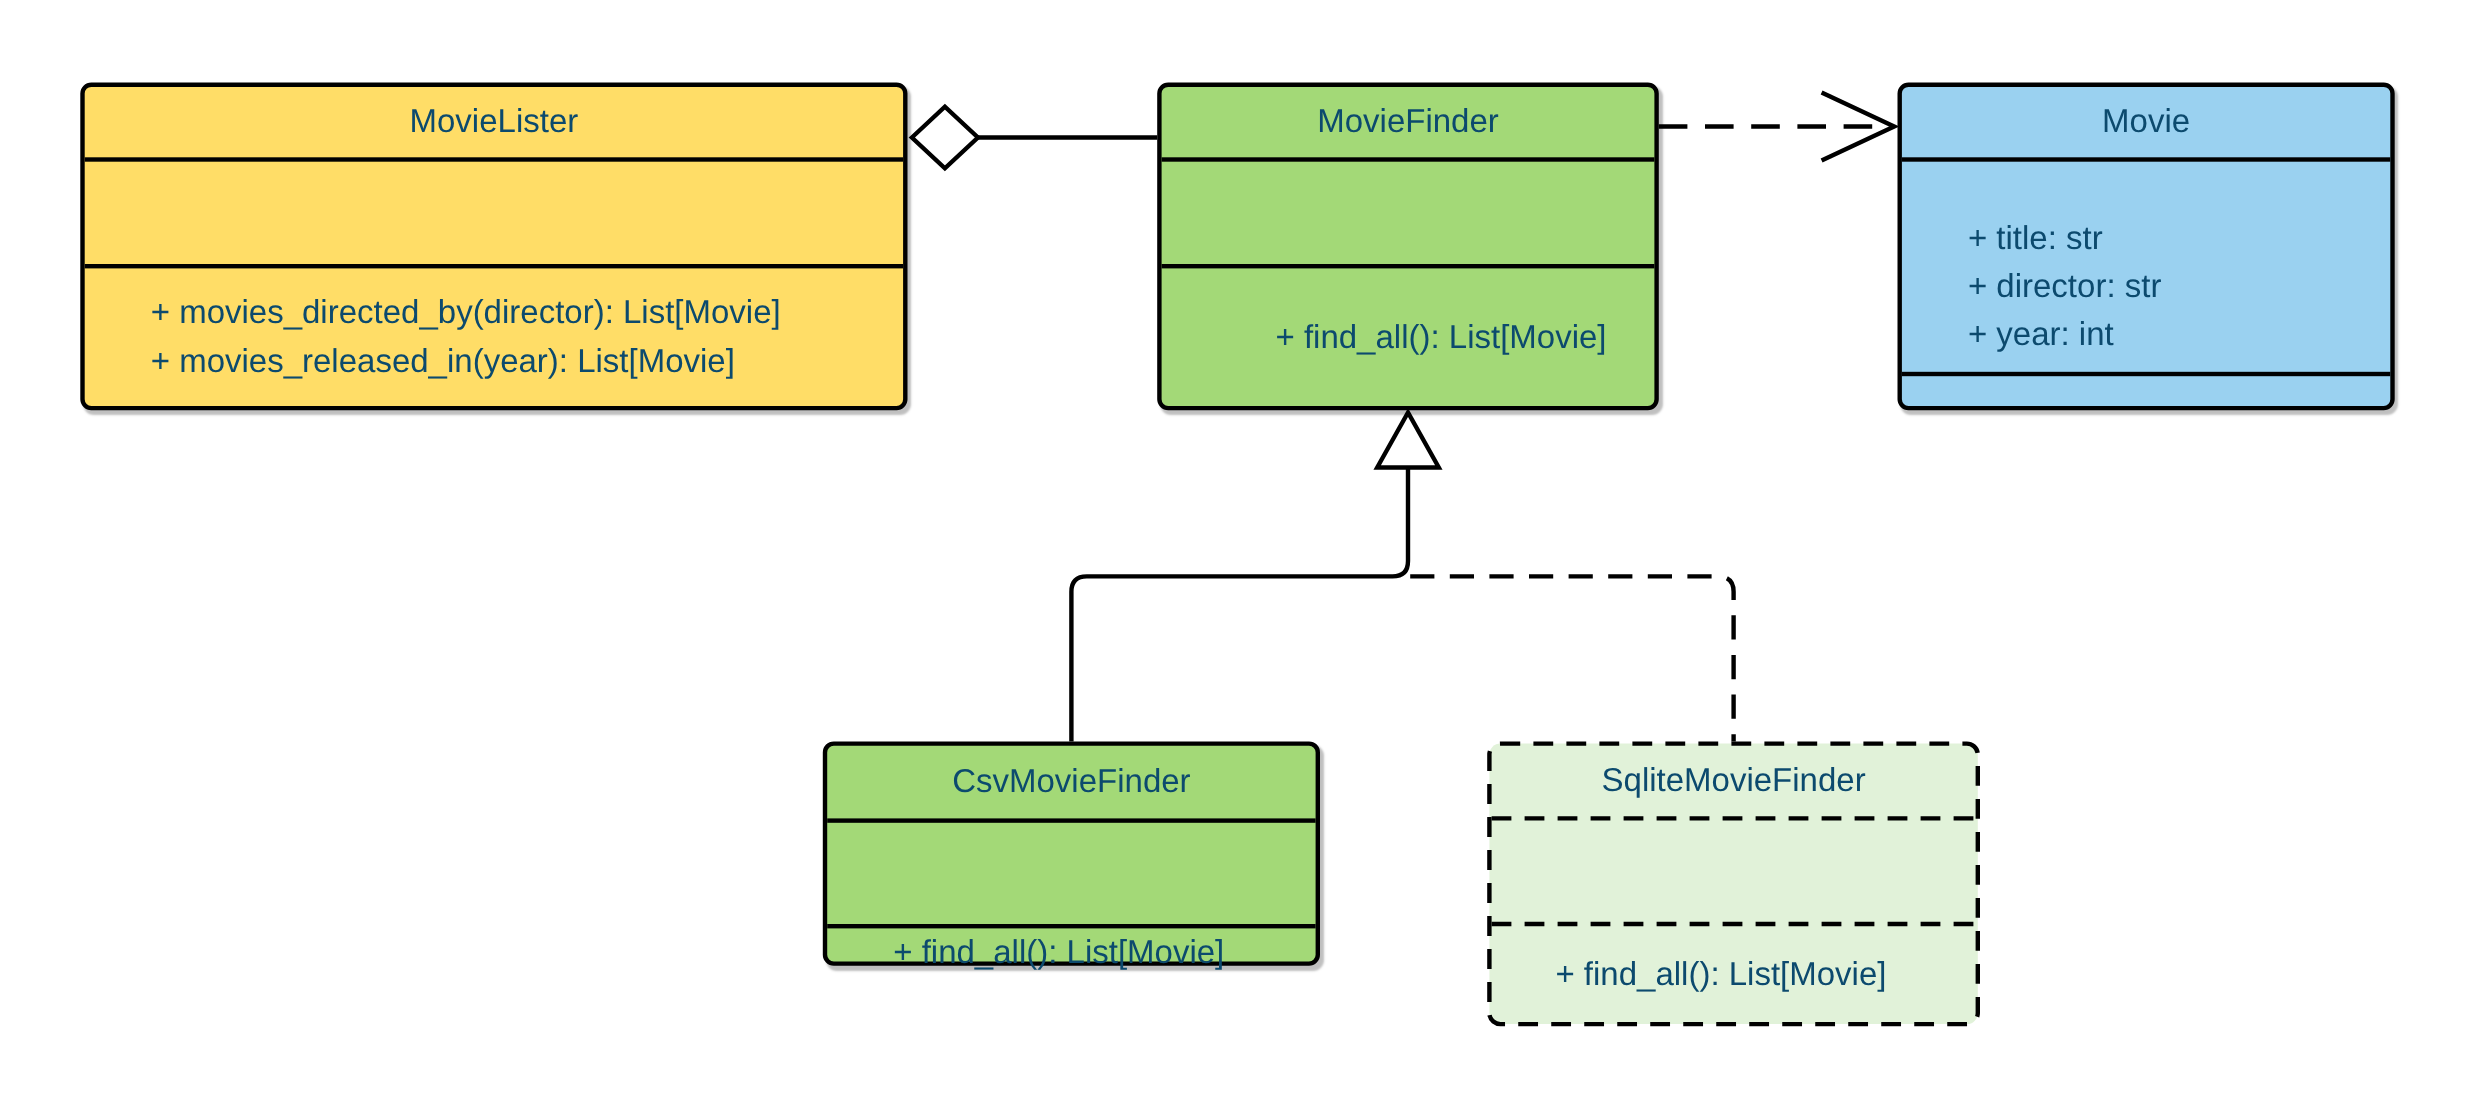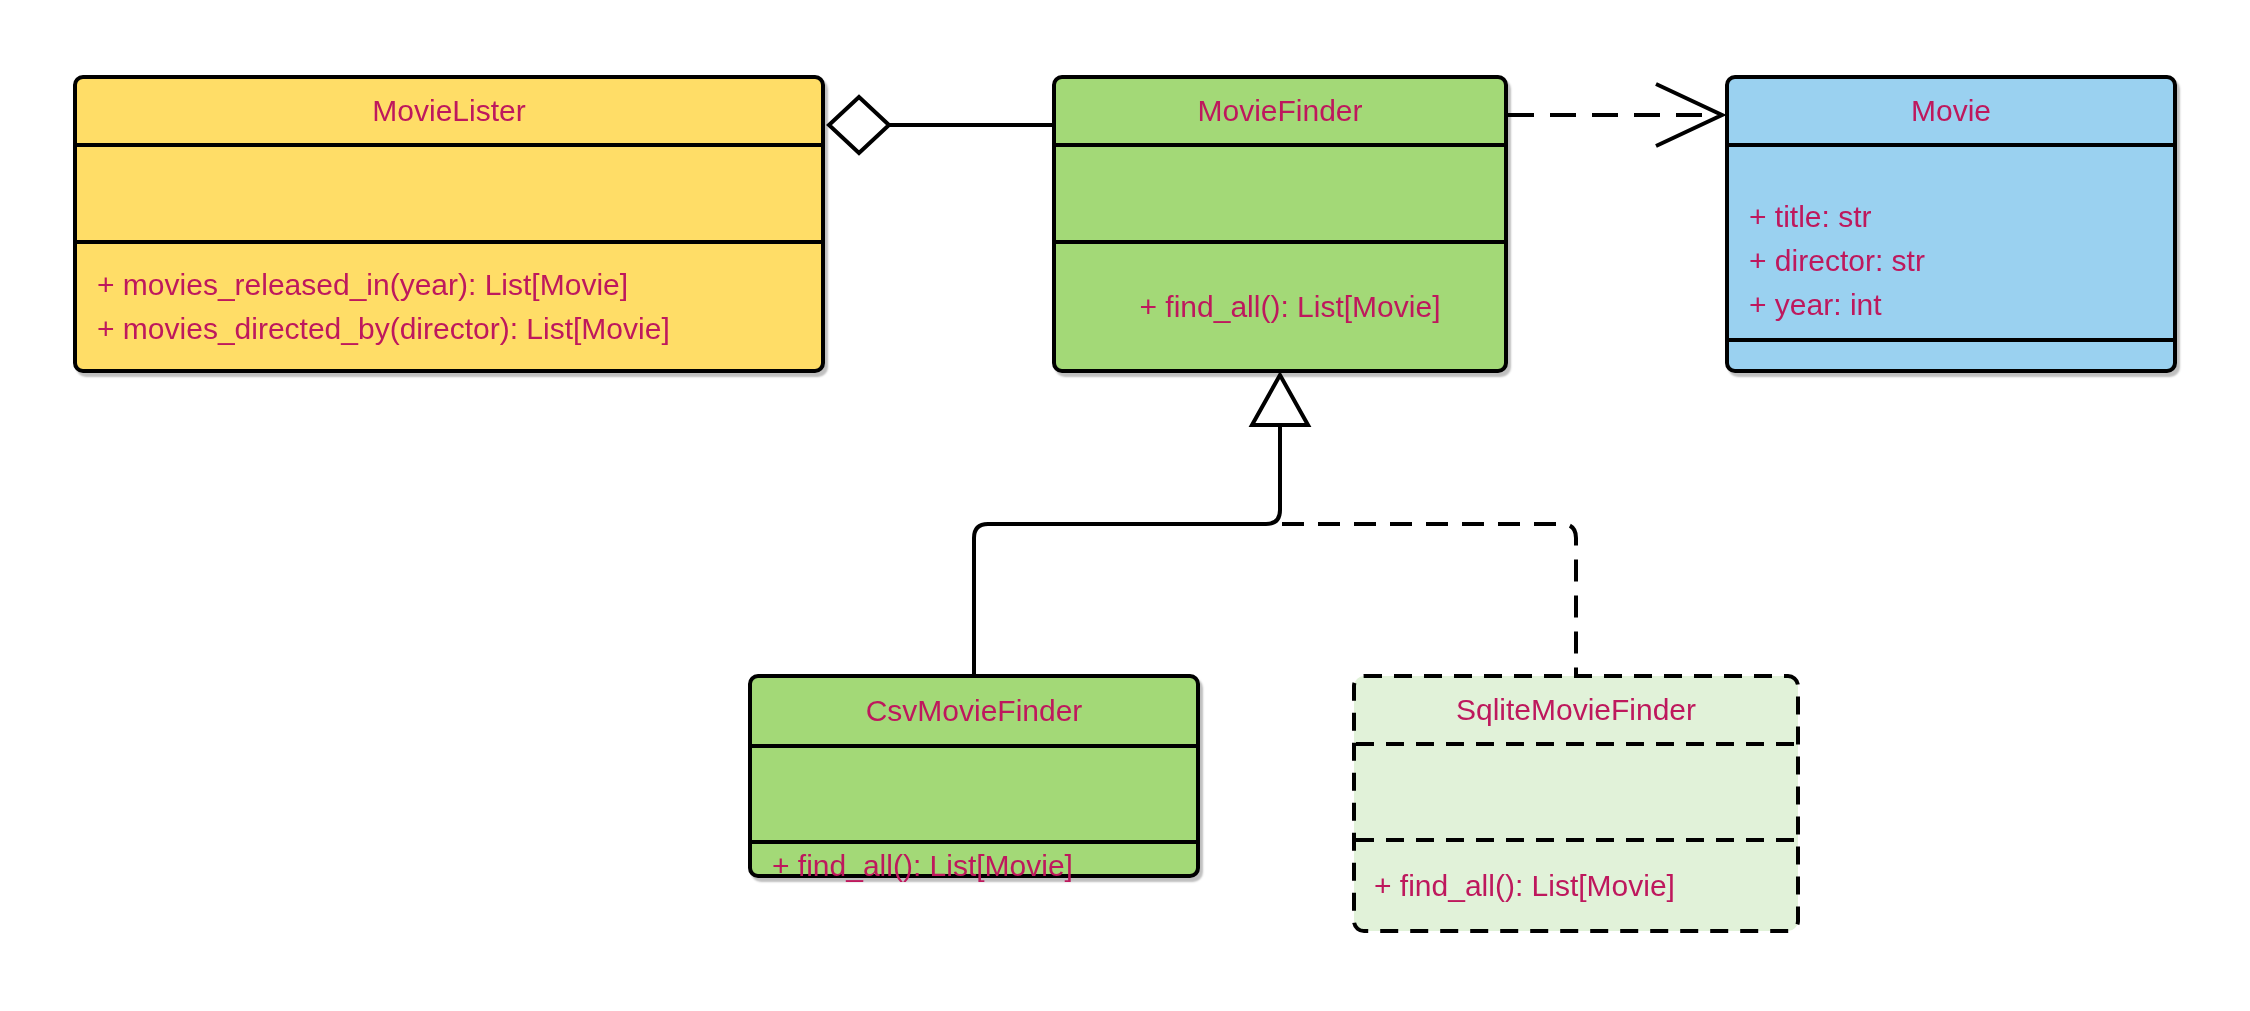--- a/index.html
+++ b/index.html
@@ -1,21 +1,21 @@
 <!DOCTYPE html>
 <html><head>
 <meta charset="utf-8">
 <style>
   html,body{margin:0;padding:0;background:#ffffff;}
   #canvas{
     position:relative;
     width:2250px;height:1011px;
     background:#ffffff;
     font-family:"Liberation Sans","DejaVu Sans",sans-serif;
-    color:#be185d;
+    color:#0c4a6e;
     overflow:hidden;
   }
   #edges{position:absolute;left:0;top:0;width:2250px;height:1011px;z-index:1;}
   .uml-class{
     position:absolute;
     box-sizing:border-box;
     border:4px solid #000;
     border-radius:10px;
     z-index:2;
     display:flex;
@@ -30,20 +30,21 @@
     display:flex;align-items:center;justify-content:center;
     font-size:30px;line-height:34px;
     border-bottom:4px solid #000;
     flex:0 0 auto;
   }
   .overlay .uml-title{border-bottom:none;}
   .uml-section{
     box-sizing:border-box;
     display:flex;flex-direction:column;justify-content:center;
     flex:0 0 auto;
+    padding-left:40px;
   }
   .uml-section.divided{border-bottom:4px solid #000;}
   .uml-section.fill{flex:1 1 auto;}
   .uml-row{
     font-size:30px;line-height:44px;
     padding-left:20px;
     white-space:nowrap;
   }
   .fill-yellow{background:#FFDD67;}
   .fill-green{background:#A3D977;}
@@ -80,22 +81,22 @@
       <rect x="1354" y="676" width="444" height="255" rx="10" fill="#E1F2D9" stroke="#000" stroke-width="4" stroke-dasharray="18 12"></rect>
       <line x1="1356" y1="744" x2="1796" y2="744" stroke="#000" stroke-width="4" stroke-dasharray="18 12"></line>
       <line x1="1356" y1="840" x2="1796" y2="840" stroke="#000" stroke-width="4" stroke-dasharray="18 12"></line>
     </g>
   </svg>
 
   <div class="uml-class fill-yellow" style="left:73px;top:75px;width:752px;height:298px;">
     <div class="uml-title" style="height:68px">MovieLister</div>
     <div class="uml-section divided" style="height:97px"></div>
     <div class="uml-section fill">
+      <div class="uml-row">+ movies_directed_by(director): List[Movie]</div>
       <div class="uml-row">+ movies_released_in(year): List[Movie]</div>
-      <div class="uml-row">+ movies_directed_by(director): List[Movie]</div>
     </div>
   </div>
 
   <div class="uml-class fill-green" style="left:1052px;top:75px;width:456px;height:298px;text-align:center;">
     <div class="uml-title" style="height:68px">MovieFinder</div>
     <div class="uml-section divided" style="height:97px"></div>
     <div class="uml-section fill">
       <div class="uml-row">+ find_all(): List[Movie]</div>
     </div>
   </div>

